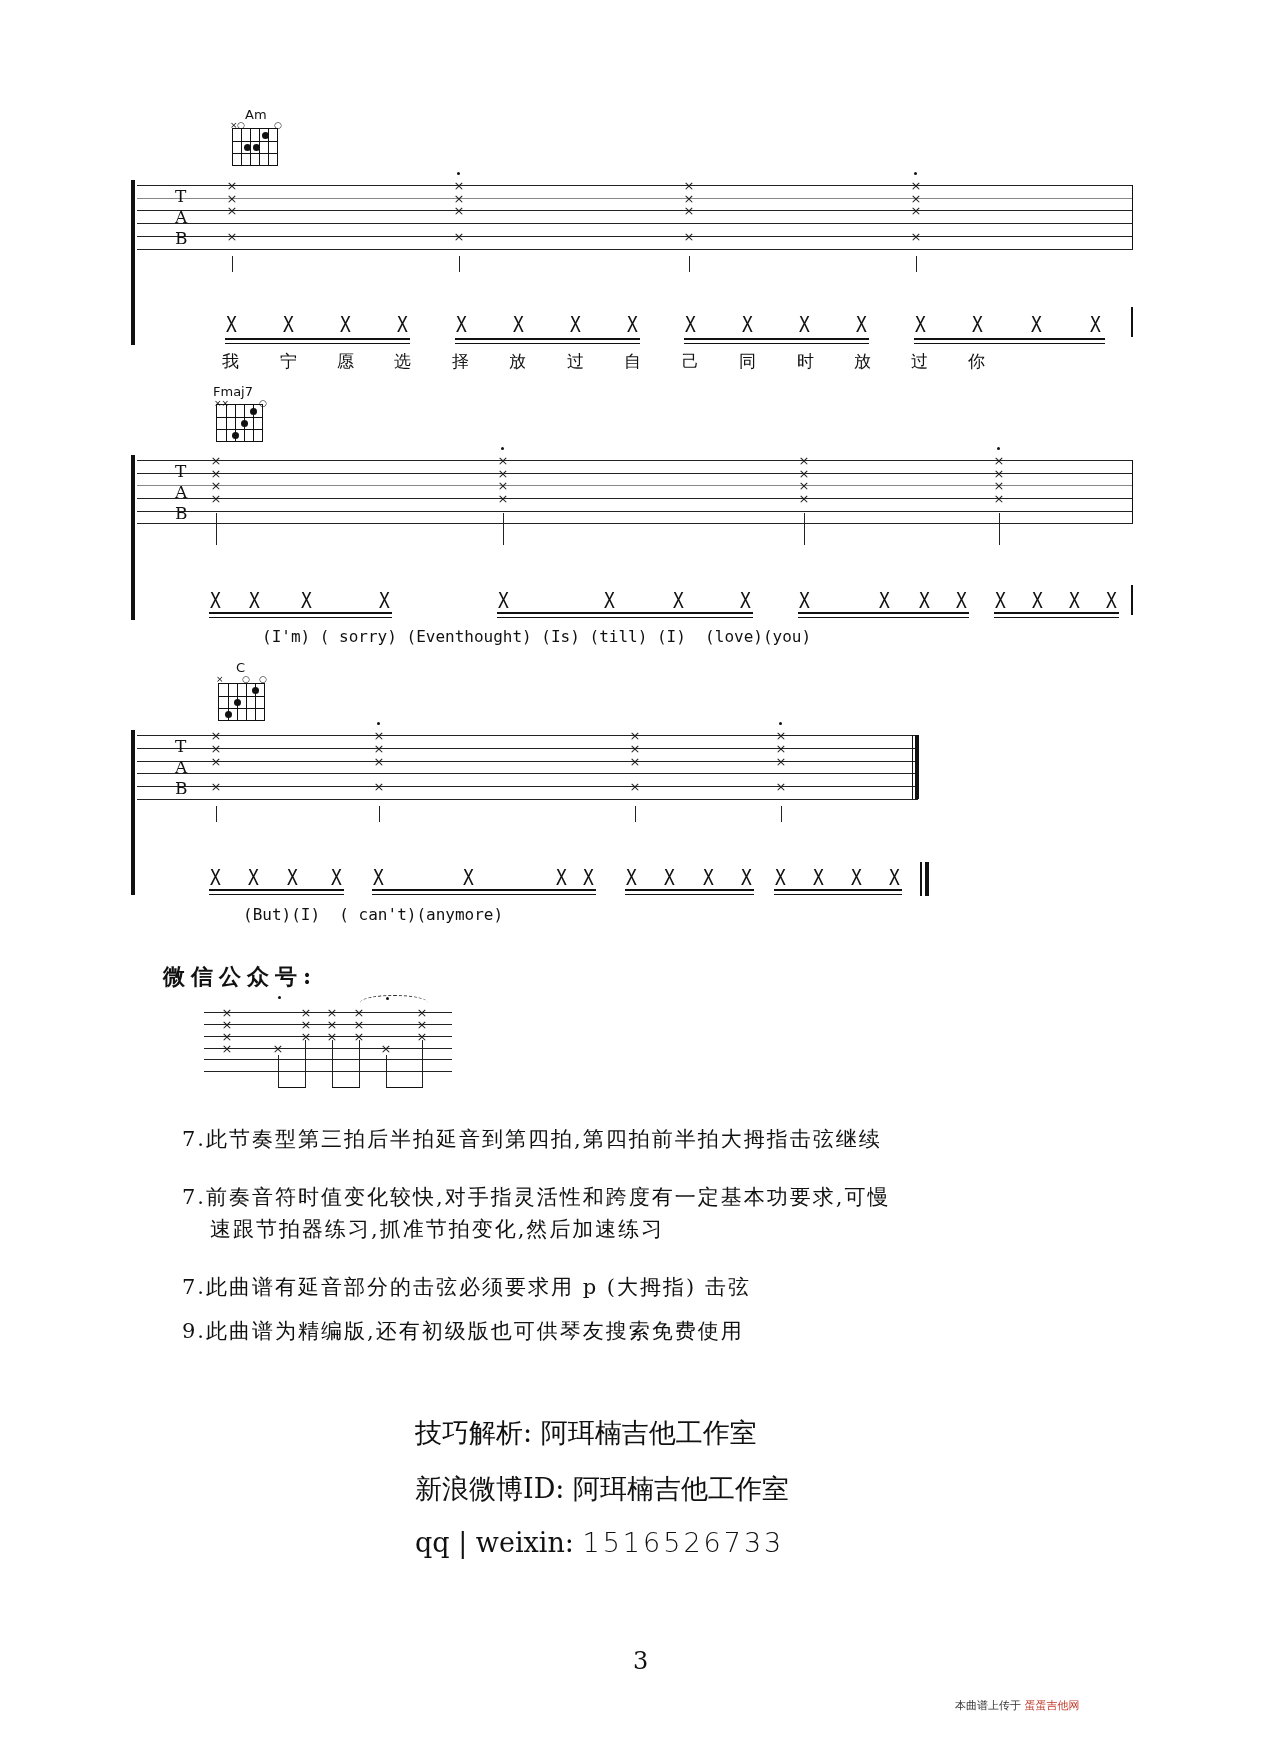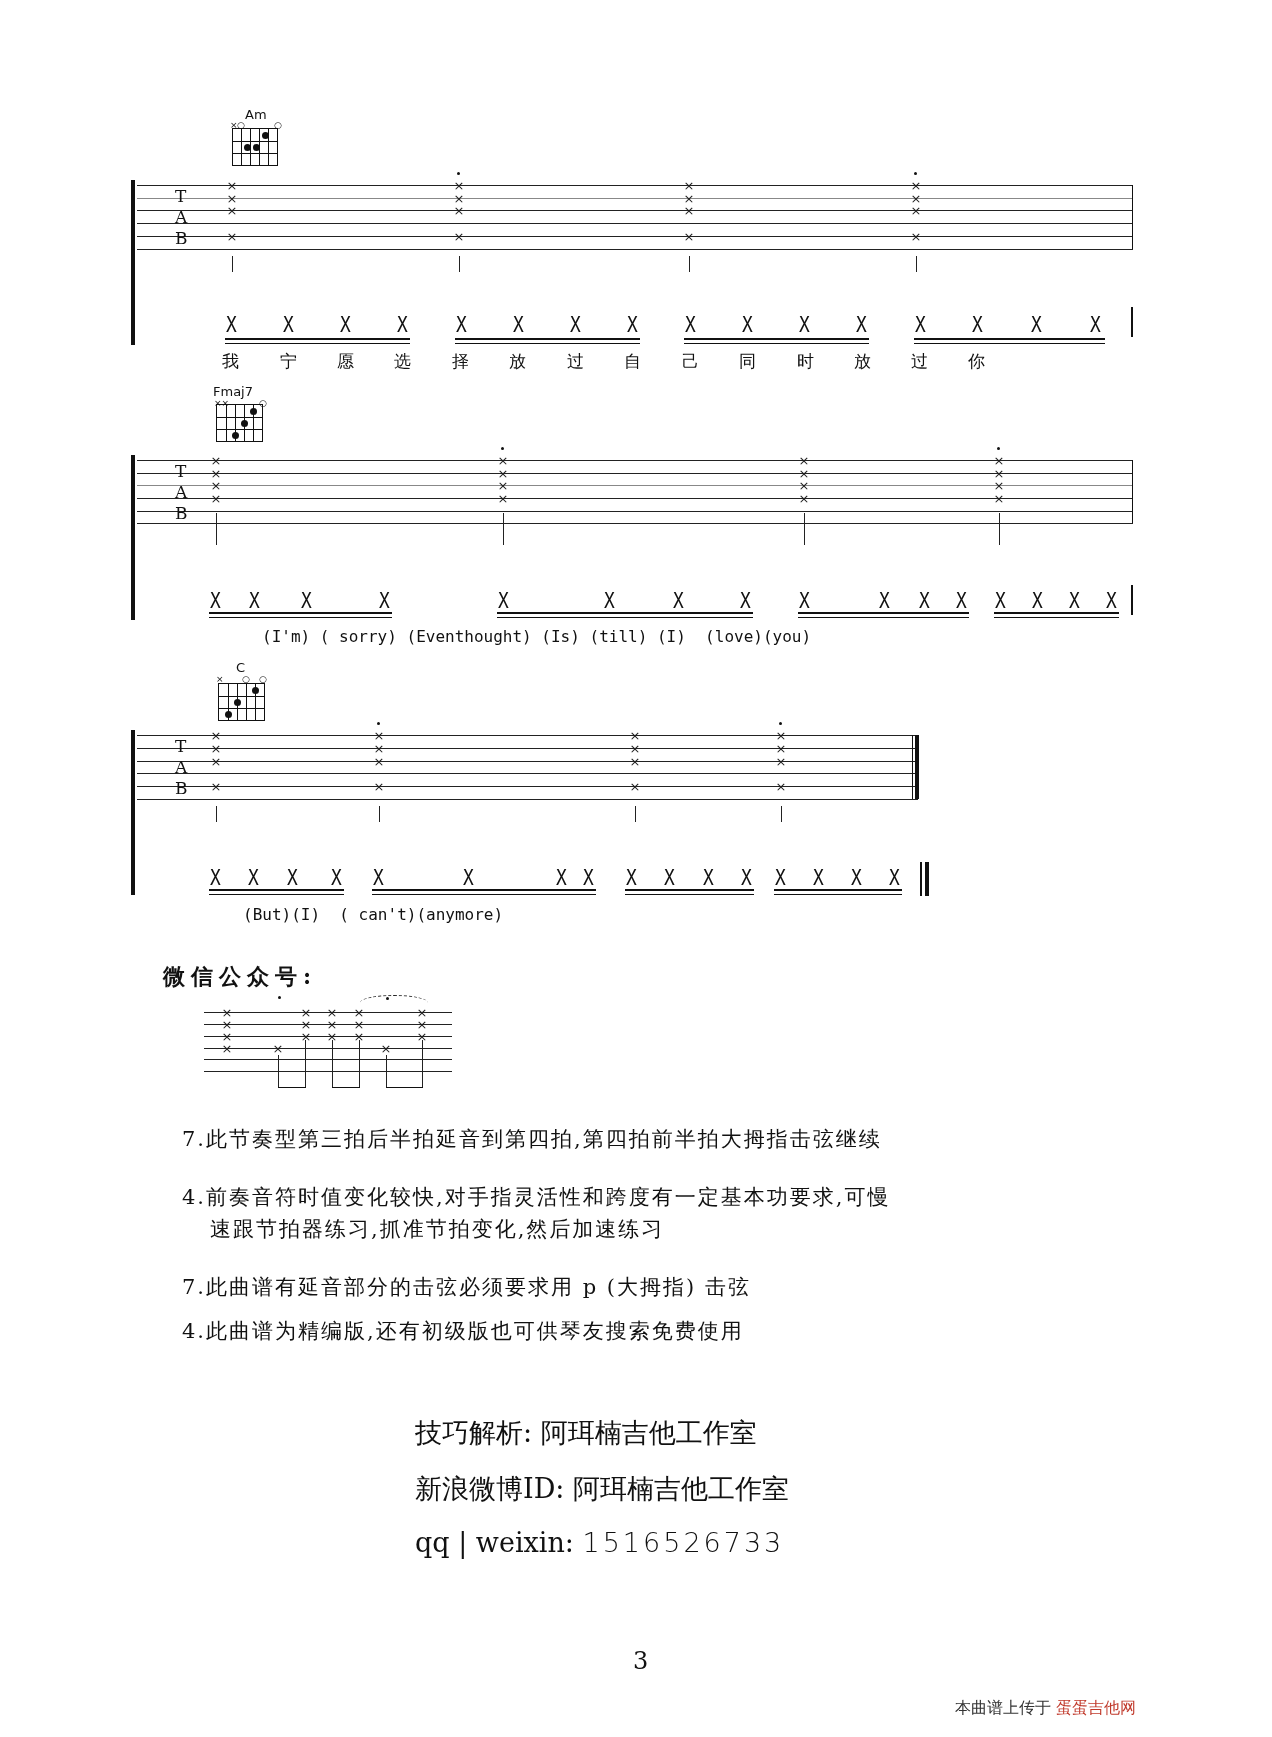--- a/index.html
+++ b/index.html
@@ -17,21 +17,21 @@
   .rx { position:absolute; font-family:"DejaVu Sans Mono", monospace; font-size:21px; line-height:21px; color:#111; transform:scaleX(0.85); }
   .beam { position:absolute; height:0; border-top:2.2px solid #111; }
   .beam2 { position:absolute; height:0; border-top:1.6px solid #111; }
   .lyric { position:absolute; font-size:17px; font-family:"DejaVu Sans", sans-serif; color:#111; }
   .lyric-en { position:absolute; font-size:16px; font-family:"DejaVu Sans Mono", monospace; color:#111; white-space:pre; }
   .endbar { position:absolute; width:2px; background:#111; }
   .heading { position:absolute; font-family:"DejaVu Serif", serif; font-size:22px; font-weight:bold; letter-spacing:6px; }
   .note-line { position:absolute; font-family:"DejaVu Serif", serif; font-size:21px; color:#111; letter-spacing:2px; white-space:nowrap; }
   .contact { position:absolute; font-family:"DejaVu Serif", serif; font-size:27px; color:#111; white-space:nowrap; }
   .pagenum { position:absolute; font-family:"DejaVu Serif", serif; font-size:24px; }
-  .watermark { position:absolute; font-size:16px; color:#333; white-space:nowrap; }
+  .watermark { position:absolute; font-size:11px; color:#333; white-space:nowrap; }
   .watermark .red { color:#c0392b; }
   
   .chord-grid { position:absolute; border:1.5px solid #111; }
   .chord-grid .v { position:absolute; top:0; bottom:0; border-left:1.2px solid #111; }
   .chord-grid .h { position:absolute; left:0; right:0; border-top:1.2px solid #111; }
   .chord-grid .fdot { position:absolute; width:7px; height:7px; border-radius:50%; background:#111; }
   .mark { position:absolute; font-size:9px; line-height:9px; color:#111; }
 </style>
 </head>
 <body>
@@ -376,24 +376,24 @@
     <div class="xnote" style="left:380px;top:1042px">×</div>
     <div class="xnote" style="left:416px;top:1006px">×</div>
     <div class="xnote" style="left:416px;top:1018px">×</div>
     <div class="xnote" style="left:416px;top:1030px">×</div>
     <div class="stem" style="left:386px;top:1055px;height:32px"></div>
     <div class="stem" style="left:422px;top:1040px;height:47px"></div>
     <div class="beam2" style="left:386px;top:1087px;width:37px"></div>
   </div>
 
   <div class="note-line" style="left:182px;top:1125px">7.此节奏型第三拍后半拍延音到第四拍,第四拍前半拍大拇指击弦继续</div>
-  <div class="note-line" style="left:182px;top:1183px">4.前奏音符时值变化较快,对手指灵活性和跨度有一定基本功要求,可慢</div>
+  <div class="note-line" style="left:182px;top:1183px">7.前奏音符时值变化较快,对手指灵活性和跨度有一定基本功要求,可慢</div>
   <div class="note-line" style="left:210px;top:1215px">速跟节拍器练习,抓准节拍变化,然后加速练习</div>
   <div class="note-line" style="left:182px;top:1273px">7.此曲谱有延音部分的击弦必须要求用 p (大拇指) 击弦</div>
-  <div class="note-line" style="left:182px;top:1317px">4.此曲谱为精编版,还有初级版也可供琴友搜索免费使用</div>
+  <div class="note-line" style="left:182px;top:1317px">9.此曲谱为精编版,还有初级版也可供琴友搜索免费使用</div>
 </div>
 
 <div>
   <div class="contact" style="left:415px;top:1415px">
     <span>技巧解析:</span>
     <span>阿珥楠吉他工作室</span>
   </div>
   <div class="contact" style="left:415px;top:1471px">
     <span>新浪微博ID:</span>
     <span>阿珥楠吉他工作室</span>

